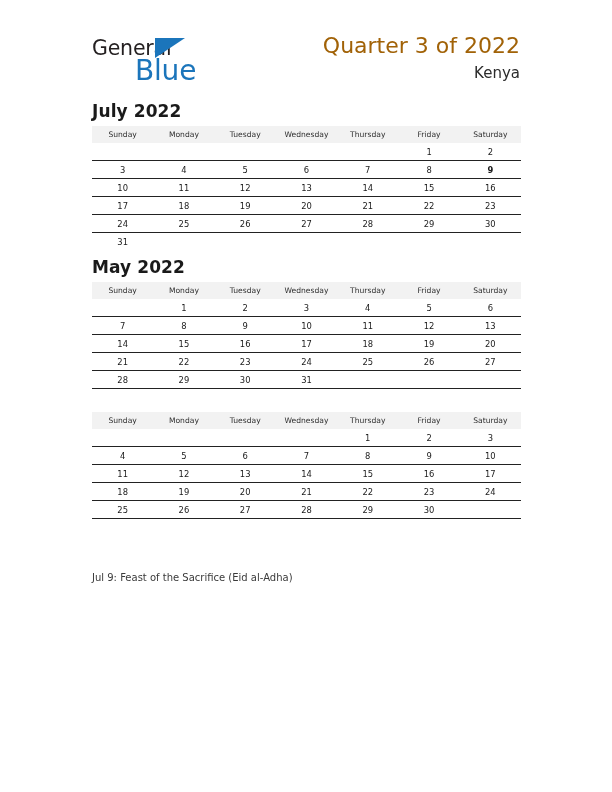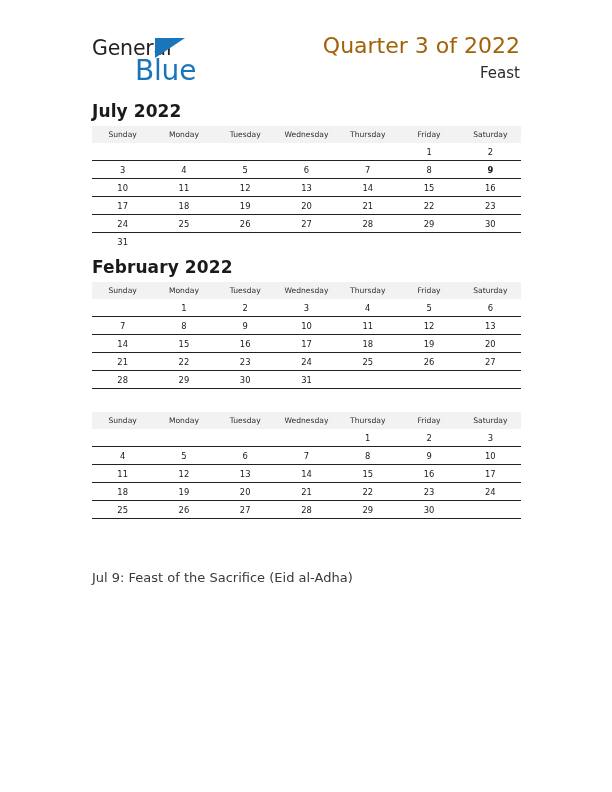--- a/index.html
+++ b/index.html
@@ -143,41 +143,41 @@
   td.empty { color: transparent; }
 
   
   .footnotes {
     position: absolute;
     left: 92px;
     top: 571px;
     width: 429px;
   }
   .footnote {
-    font-size: 13px;
+    font-size: 10px;
     color: #3a3a3a;
     line-height: 13px;
   }
 </style>
 </head>
 <body>
 
 <div class="page">
 
   <div class="header">
 
     <div class="logo">
       <span class="logo-general">General</span>
       <span class="logo-triangle"></span>
       <span class="logo-blue">Blue</span>
     </div>
 
     <div class="title-block">
       <div class="quarter-title">Quarter 3 of 2022</div>
-      <div class="country-title">Feast</div>
+      <div class="country-title">Kenya</div>
     </div>
 
   </div>
 
   <div class="month-block" id="month-0">
     <div class="month-name">July 2022</div>
     <table class="cal">
       <thead>
           <tr>
             <th>Sunday</th>
@@ -242,21 +242,21 @@
             <td class="empty"></td>
             <td class="empty"></td>
             <td class="empty"></td>
             <td class="empty"></td>
           </tr>
         </tbody>
     </table>
   </div>
 
   <div class="month-block" id="month-1">
-    <div class="month-name">February 2022</div>
+    <div class="month-name">May 2022</div>
     <table class="cal">
       <thead>
           <tr>
             <th>Sunday</th>
             <th>Monday</th>
             <th>Tuesday</th>
             <th>Wednesday</th>
             <th>Thursday</th>
             <th>Friday</th>
             <th>Saturday</th>

